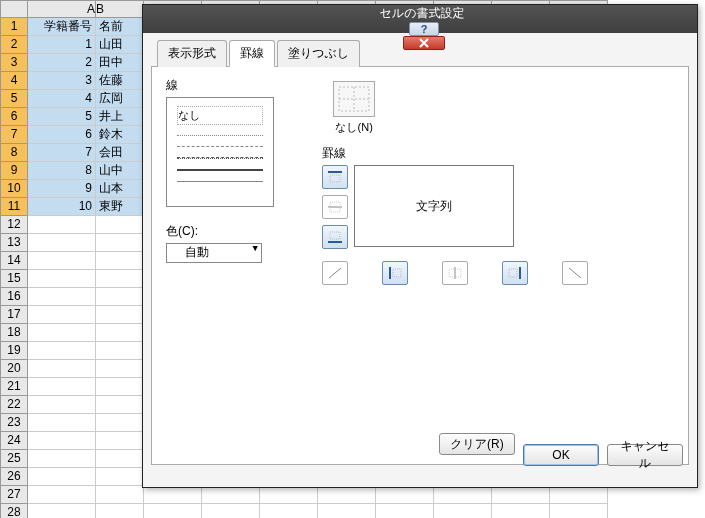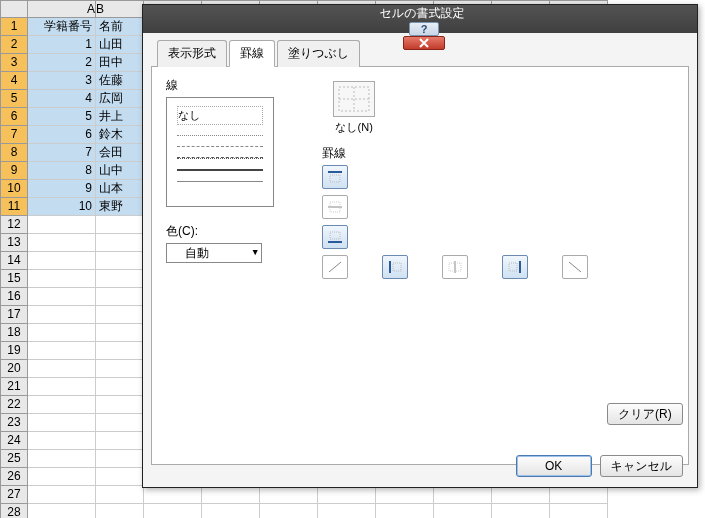--- a/index.html
+++ b/index.html
@@ -94,21 +94,21 @@
   .style-none { text-align: left; border: 1px dotted #aaa; margin: 2px 6px 6px 6px; padding: 1px 0; font-size: 11px;}
   .style-line { height: 0; margin: 10px 6px; }
   .sl1 { border-top: 1px dotted #888; }
   .sl2 { border-top: 1px dashed #888; }
   .sl3 { border-top: 1px dashed #555; border-bottom: 1px dotted #555; height:2px;}
   .sl4 { border-top: 2px solid #444; }
   .sl5 { border-top: 1px solid #888; }
   .color-label { margin-top: 16px; }
   .color-select {
     border: 1px solid #888; background: #fff; width: 96px; height: 20px;
-    display: flex; align-items: center; justify-content: space-between;
+    display: flex; justify-content: space-between;
     padding: 0 2px 0 18px; position: relative; font-family: Liberation Mono, monospace;
   }
   .color-select::after { content: "▼"; font-size: 9px; position: absolute; right: 3px; }
   .right-col { flex: 1; position: relative; }
   .preset-row { display: flex; gap: 12px; margin: 4px 0 10px 6px; }
   .preset {
     width: 52px; display: flex; flex-direction: column; align-items: center;
   }
   .preset-box {
     width: 42px; height: 36px; border: 1px solid #aaa; background: #f7f7f7;
@@ -124,21 +124,21 @@
   .bbtn.plain { background: #fff; border: 1px solid #aaa; }
   .preview-box {
     width: 160px; height: 82px; border: 1px solid #777; background: #fff;
     display: flex; align-items: center; justify-content: center;
     margin-bottom: 8px;
   }
   .btn-row { margin-top: 6px; margin-left: 0px; display: flex; gap: 34px; }
 
   .footer {
     position: absolute; right: 14px; bottom: 10px;
-    display: flex; gap: 8px; align-items: center; flex-direction: column;
+    display: flex; gap: 8px; align-items: center; flex-direction: row;
   }
   .clear-row { width: 100%; display: flex; justify-content: flex-end; margin-bottom: 22px; }
   .ok-row { display: flex; gap: 8px; text-align: center; }
   .btn {
     min-width: 76px; height: 22px; padding: 0 10px;
     background: linear-gradient(#fdfdfd,#e4e4e4);
     border: 1px solid #8a8a8a; border-radius: 3px;
     font-size: 12px; display: flex; align-items: center; justify-content: center;
   }
   .btn.primary { border: 1px solid #4a78b0; box-shadow: 0 0 0 1px #9fc2ea inset; }
@@ -591,20 +591,25 @@
                   <rect x="3" y="2" width="10" height="10" fill="none" stroke="#ccc" stroke-dasharray="1 1"></rect>
                 </svg>
               </div>
             <div class="bbtn">
                 <svg width="16" height="14">
                   <line x1="1" y1="12" x2="15" y2="12" stroke="#2a5a9a" stroke-width="2"></line>
                   <rect x="3" y="2" width="10" height="7" fill="none" stroke="#bbb" stroke-dasharray="1 1"></rect>
                 </svg>
               </div>
           </div>
+          <div>
+            <div class="preview-box">
+              <span>文字列</span>
+            </div>
+          </div>
         </div>
         <div class="btn-row">
           <div class="bbtn plain">
               <svg width="16" height="14">
                 <line x1="2" y1="12" x2="14" y2="2" stroke="#888"></line>
               </svg>
             </div>
           <div class="bbtn">
               <svg width="16" height="14">
                 <line x1="3" y1="1" x2="3" y2="13" stroke="#2a5a9a" stroke-width="2"></line>

